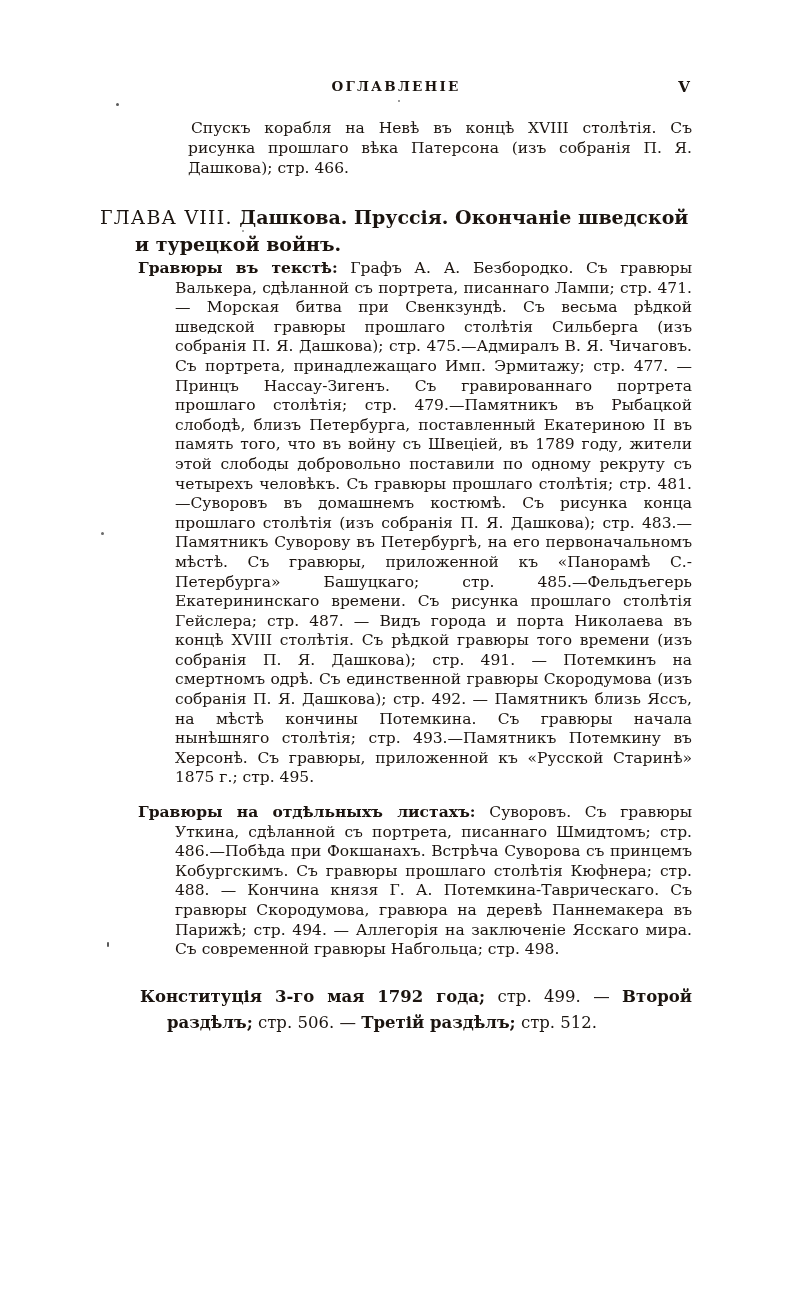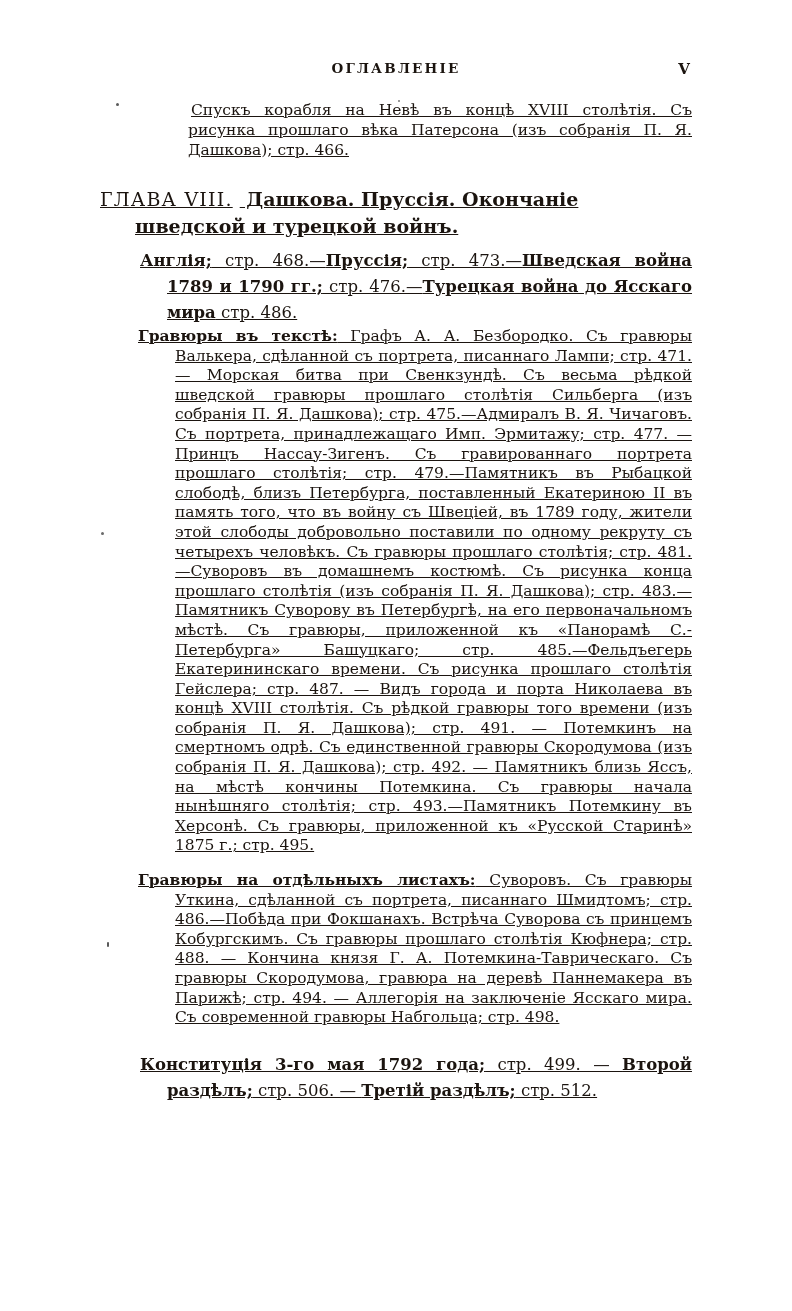--- a/index.html
+++ b/index.html
@@ -8,23 +8,22 @@
     width: 792px;
     height: 1311px;
     background: #ffffff;
     color: #1b140f;
     font-family: "DejaVu Serif", "Liberation Serif", serif;
     overflow: hidden;
   }
   .text-block {
     position: absolute;
     left: 100px;
-    top: 60px;
+    top: 78px;
     width: 592px;
-    text-decoration: underline;
   }
   .running-header { position: relative; height: 18px; }
   .running-title {
     position: absolute;
     left: 0; right: 0;
     text-align: center;
     font-size: 13.5px;
     font-weight: 700;
     letter-spacing: 2.2px;
   }
@@ -48,21 +47,20 @@
   .chapter-heading {
     margin-top: 26px;
     font-size: 19px;
     line-height: 27px;
     padding-left: 35px;
     text-indent: -35px;
     min-height: 54px;
   }
   .chapter-heading .run:first-child {
     letter-spacing: 1.2px;
-    margin-right: 7px;
     text-align: right;
   }
   .chapter-heading-ix { min-height: 27px; margin-top: 22px; }
   .summary {
     margin: 8px 0 0 40px;
     width: 552px;
     box-sizing: border-box;
     font-size: 16.5px;
     line-height: 26px;
     padding-left: 27px;
@@ -97,21 +95,20 @@
 
     <div class="running-header">
       <span class="running-title">ОГЛАВЛЕНІЕ</span>
       <span class="page-number">V</span>
     </div>
 
     <p class="entry-intro"><span class="run">Спускъ корабля на Невѣ въ концѣ XVIII столѣтія. Съ рисунка прошлаго вѣка Патерсона (изъ собранія П. Я. Дашкова); стр. 466.</span></p>
 
     <p class="chapter-heading"><span class="run">ГЛАВА VIII.</span><span class="run b"> Дашкова. Пруссія. Окончаніе шведской и турецкой войнъ.</span></p>
 
-    <p class="summary"><span class="run b">Англія;</span><span class="run"> стр. 468.—</span><span class="run b">Пруссія;</span><span class="run"> стр. 473.—</span><span class="run b">Шведская война 1789 и 1790 гг.;</span><span class="run"> стр. 476.—</span><span class="run b">Турецкая война до Ясскаго мира</span><span class="run"> стр. 486.</span></p>
 
     <p class="engravings engravings-1"><span class="run b">Гравюры въ текстѣ:</span><span class="run"> Графъ А. А. Безбородко. Съ гравюры Валькера, сдѣланной съ портрета, писаннаго Лампи; стр. 471. — Морская битва при Свенкзундѣ. Съ весьма рѣдкой шведской гравюры прошлаго столѣтія Сильберга (изъ собранія П. Я. Дашкова); стр. 475.—Адмиралъ В. Я. Чичаговъ. Съ портрета, принадлежащаго Имп. Эрмитажу; стр. 477. — Принцъ Нассау-Зигенъ. Съ гравированнаго портрета прошлаго столѣтія; стр. 479.—Памятникъ въ Рыбацкой слободѣ, близъ Петербурга, поставленный Екатериною II въ память того, что въ войну съ Швеціей, въ 1789 году, жители этой слободы добровольно поставили по одному рекруту съ четырехъ человѣкъ. Съ гравюры прошлаго столѣтія; стр. 481.—Суворовъ въ домашнемъ костюмѣ. Съ рисунка конца прошлаго столѣтія (изъ собранія П. Я. Дашкова); стр. 483.—Памятникъ Суворову въ Петербургѣ, на его первоначальномъ мѣстѣ. Съ гравюры, приложенной къ «Панорамѣ С.-Петербурга» Башуцкаго; стр. 485.—Фельдъегерь Екатерининскаго времени. Съ рисунка прошлаго столѣтія Гейслера; стр. 487. — Видъ города и порта Николаева въ концѣ XVIII столѣтія. Съ рѣдкой гравюры того времени (изъ собранія П. Я. Дашкова); стр. 491. — Потемкинъ на смертномъ одрѣ. Съ единственной гравюры Скородумова (изъ собранія П. Я. Дашкова); стр. 492. — Памятникъ близь Яссъ, на мѣстѣ кончины Потемкина. Съ гравюры начала нынѣшняго столѣтія; стр. 493.—Памятникъ Потемкину въ Херсонѣ. Съ гравюры, приложенной къ «Русской Старинѣ» 1875 г.; стр. 495.</span></p>
 
     <p class="engravings engravings-2"><span class="run b">Гравюры на отдѣльныхъ листахъ:</span><span class="run"> Суворовъ. Съ гравюры Уткина, сдѣланной съ портрета, писаннаго Шмидтомъ; стр. 486.—Побѣда при Фокшанахъ. Встрѣча Суворова съ принцемъ Кобургскимъ. Съ гравюры прошлаго столѣтія Кюфнера; стр. 488. — Кончина князя Г. А. Потемкина-Таврическаго. Съ гравюры Скородумова, гравюра на деревѣ Паннемакера въ Парижѣ; стр. 494. — Аллегорія на заключеніе Ясскаго мира. Съ современной гравюры Набгольца; стр. 498.</span></p>
 
 
     <p class="summary summary-ix"><span class="run b">Конституція 3-го мая 1792 года;</span><span class="run"> стр. 499. — </span><span class="run b">Второй раздѣлъ;</span><span class="run"> стр. 506. — </span><span class="run b">Третій раздѣлъ;</span><span class="run"> стр. 512.</span></p>
 
   </div>
 

